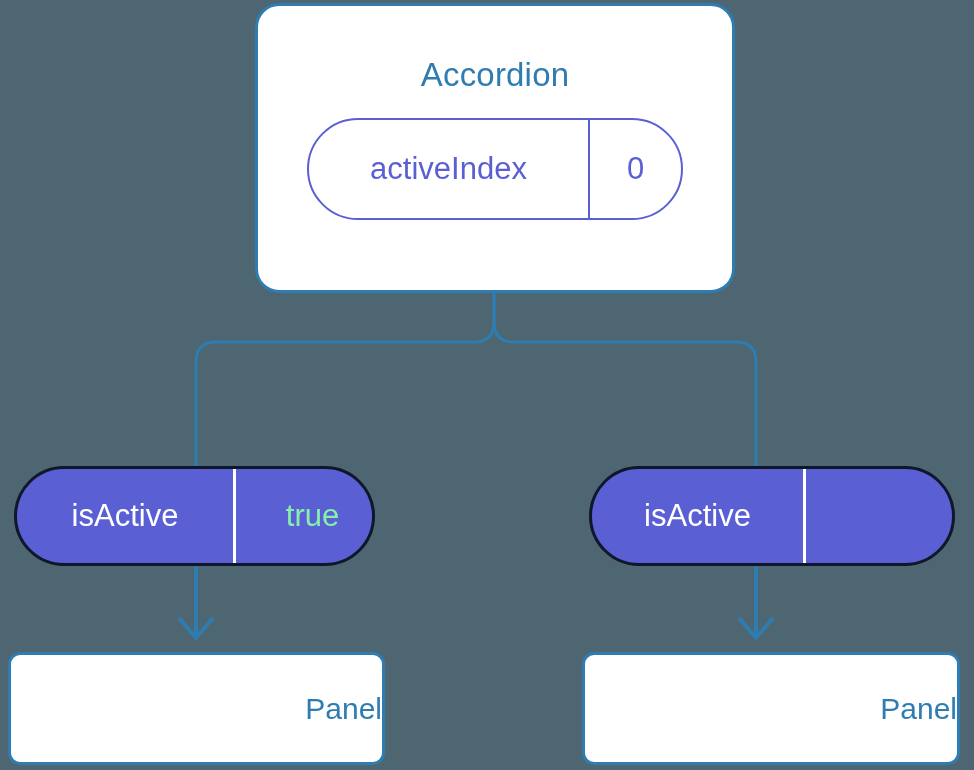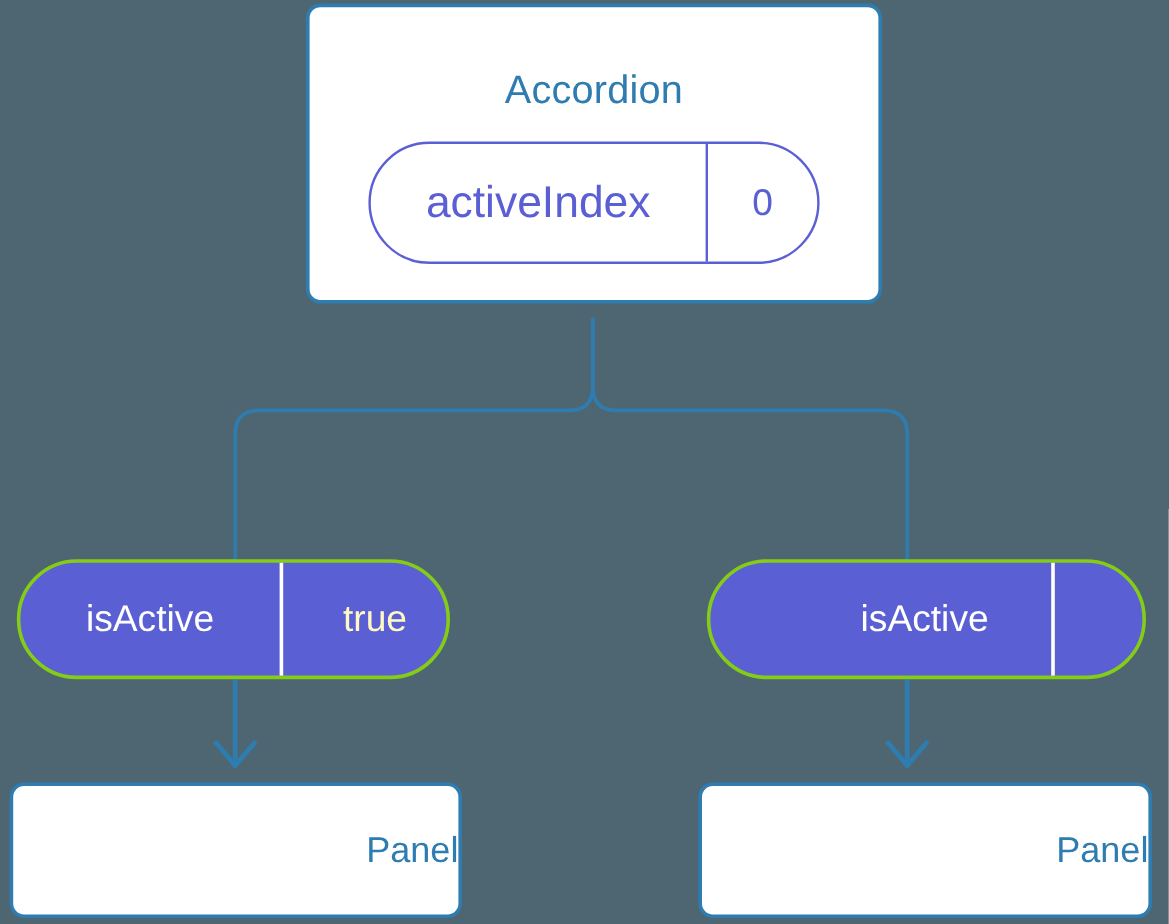--- a/index.html
+++ b/index.html
@@ -16,24 +16,24 @@
   svg.connectors {
     position: absolute; left: 0; top: 0;
     width: 974px; height: 770px;
     pointer-events: none;
   }
 
   
   .root-card {
     position: absolute;
     left: 255px; top: 3px;
-    width: 480px; height: 250px;
+    width: 480px; height: 290px;
     background: #ffffff;
     border: 3px solid #2f7cb0;
-    border-radius: 12px;
+    border-radius: 24px;
     display: flex;
     flex-direction: column;
     align-items: center;
   }
   .root-title {
     font-size: 33px;
     color: #2f7cb0;
     letter-spacing: 0.2px;
     margin-top: 52px;
     line-height: 1;
@@ -47,52 +47,51 @@
     border: 2px solid #5b5fd4;
     border-radius: 51px;
     display: flex;
     align-items: stretch;
     background: transparent;
   }
   .pill-outline .pill-key {
     width: 281px;
     display: flex; align-items: center; justify-content: center;
     border-right: 2px solid #5b5fd4;
-    font-size: 37px;
+    font-size: 31px;
     color: #5b5fd4;
   }
   .pill-outline .pill-val {
     flex: 1;
     display: flex; align-items: center; justify-content: center;
     font-size: 31px;
     color: #5b5fd4;
   }
 
   
   .pill-filled {
     position: absolute;
     height: 100px;
     background: #5b5fd4;
-    border: 3px solid #84cc16;
+    border: 3px solid #0f172a;
     border-radius: 50px;
     display: flex;
     align-items: stretch;
-    justify-content: center;
   }
   .pill-filled .pill-key {
     display: flex; align-items: center; justify-content: center;
     border-right: 3px solid #ffffff;
     font-size: 31px;
     color: #ffffff;
   }
   .pill-filled .pill-val {
     flex: 1;
     display: flex; align-items: center; justify-content: center;
     font-size: 31px;
-    color: #fef9c3;
+    color: #86efac;
     padding-left: 17px;
   }
   #pill-left  { left: 14px;  top: 466px; width: 361px; }
   #pill-left  .pill-key { width: 219px; }
   #pill-right { left: 589px; top: 466px; width: 366px; }
   #pill-right .pill-key { width: 214px; }
 
   
   .leaf-card {
     position: absolute;

